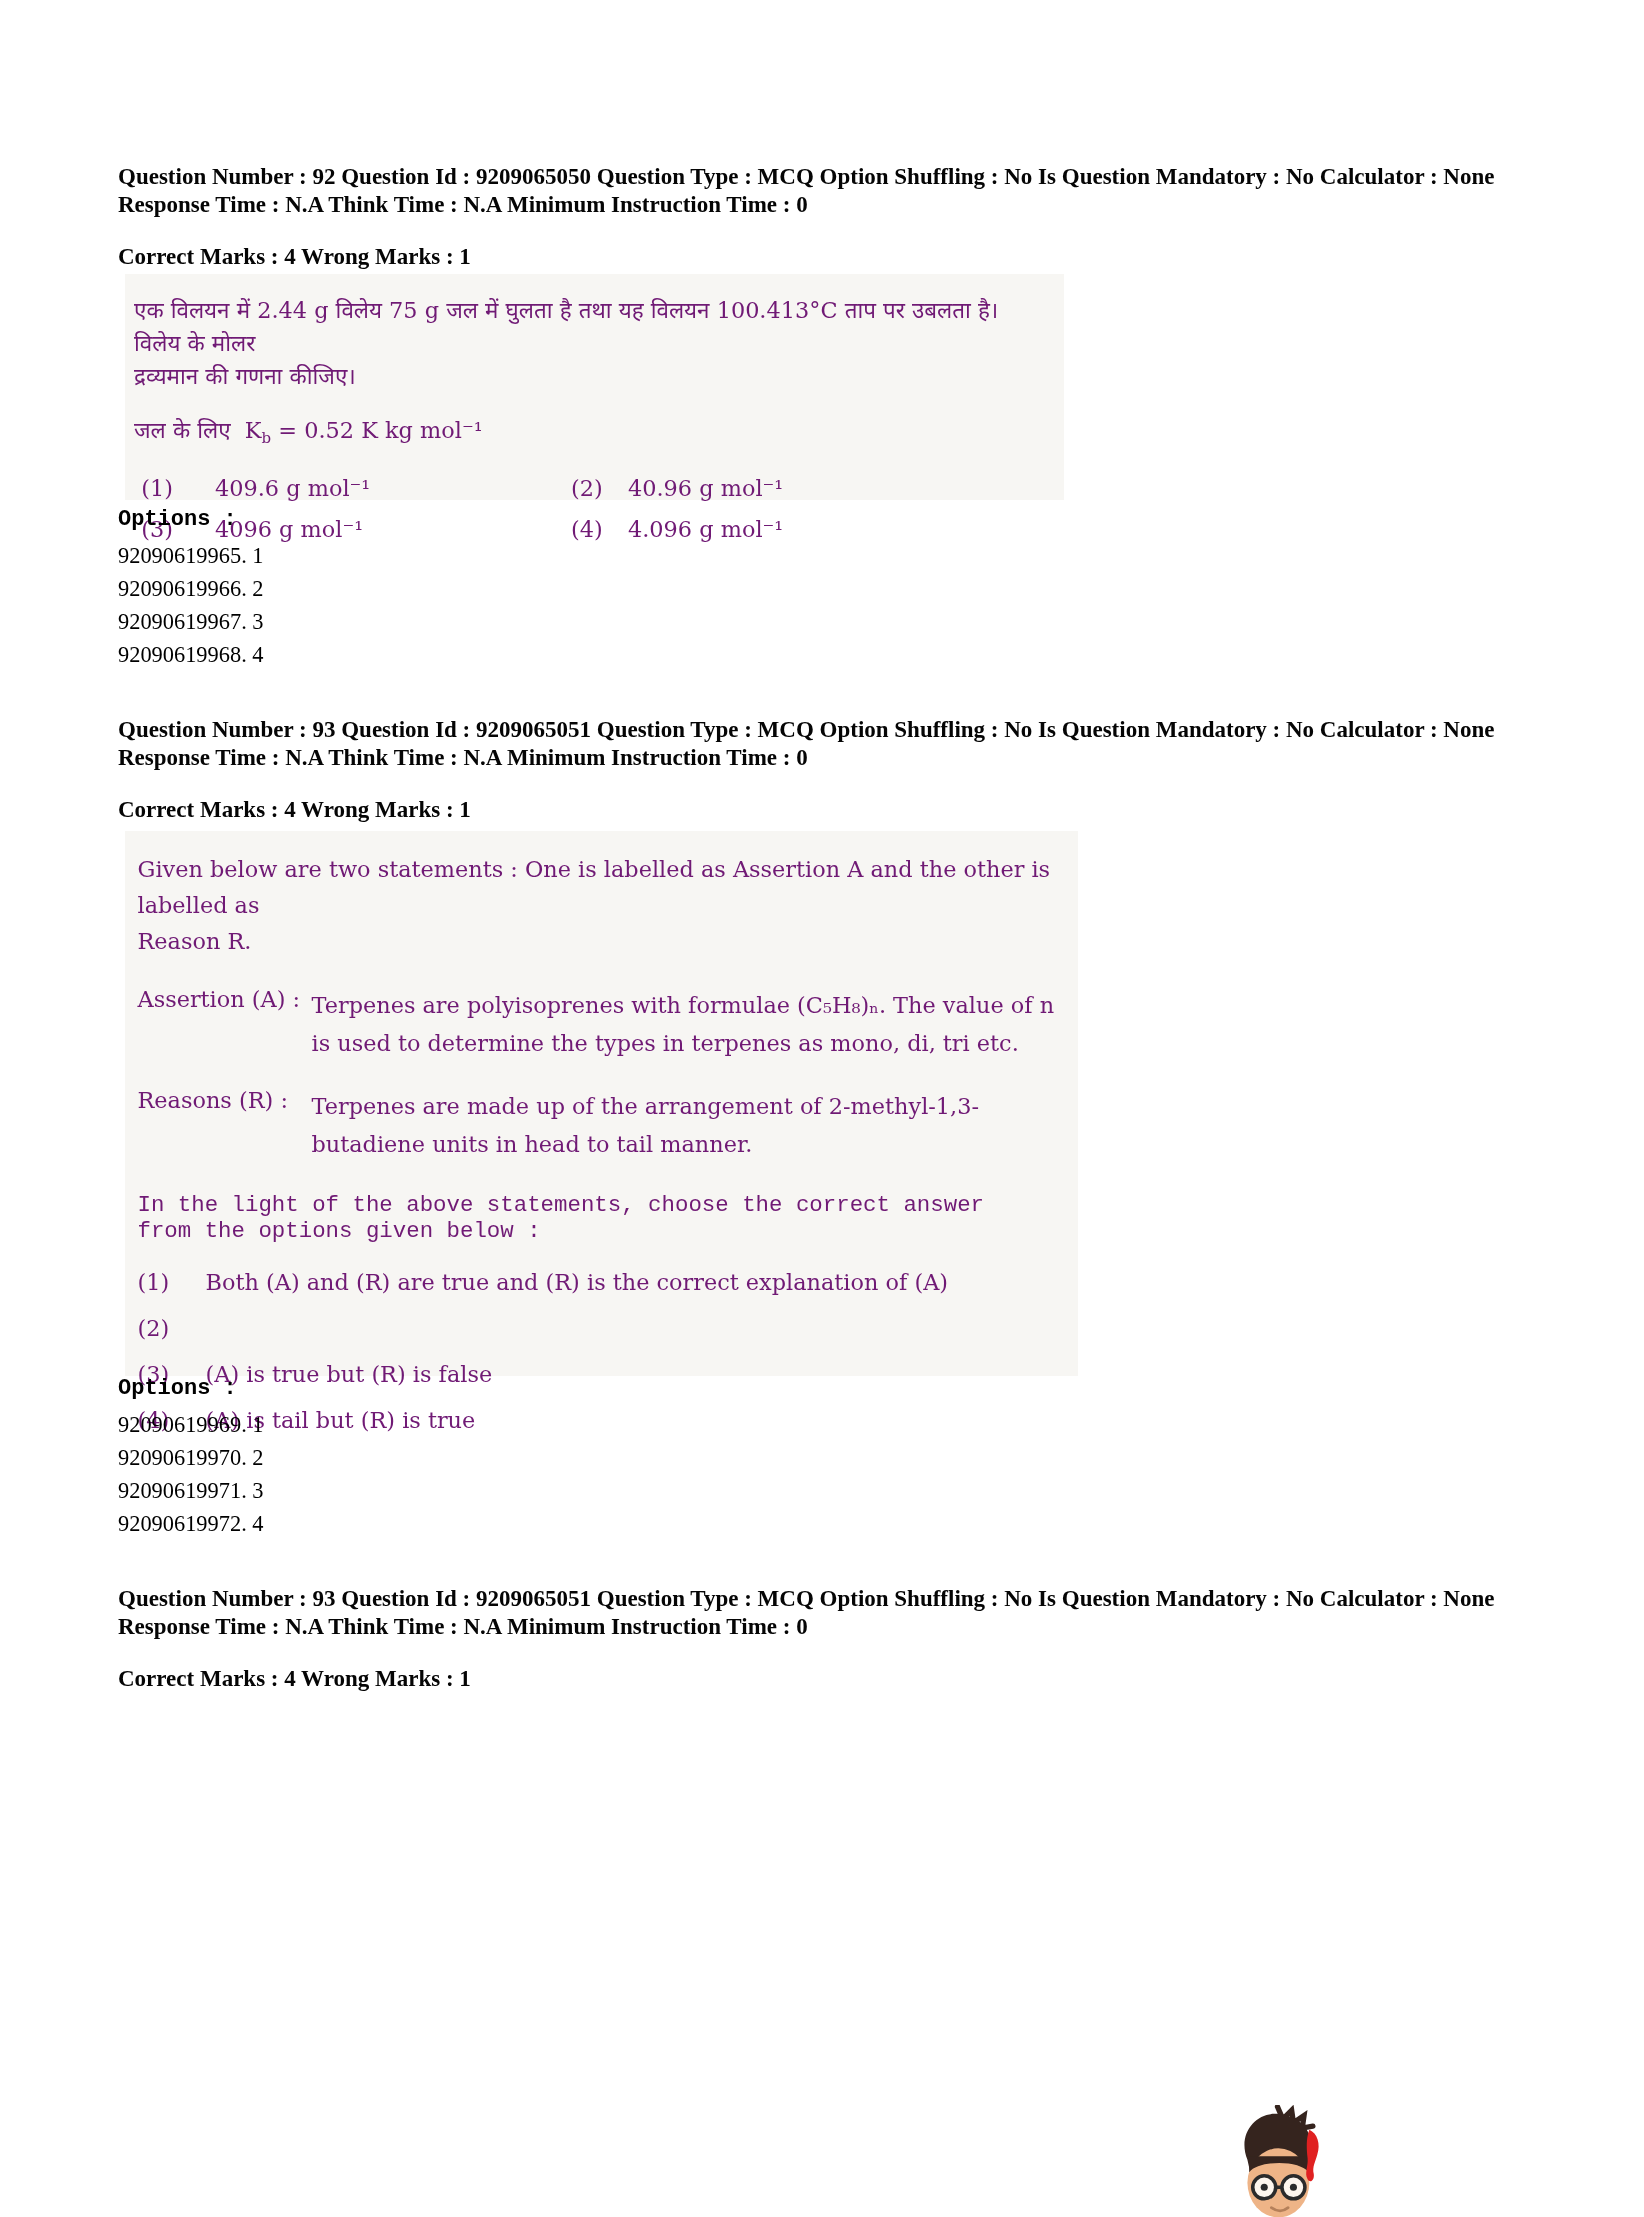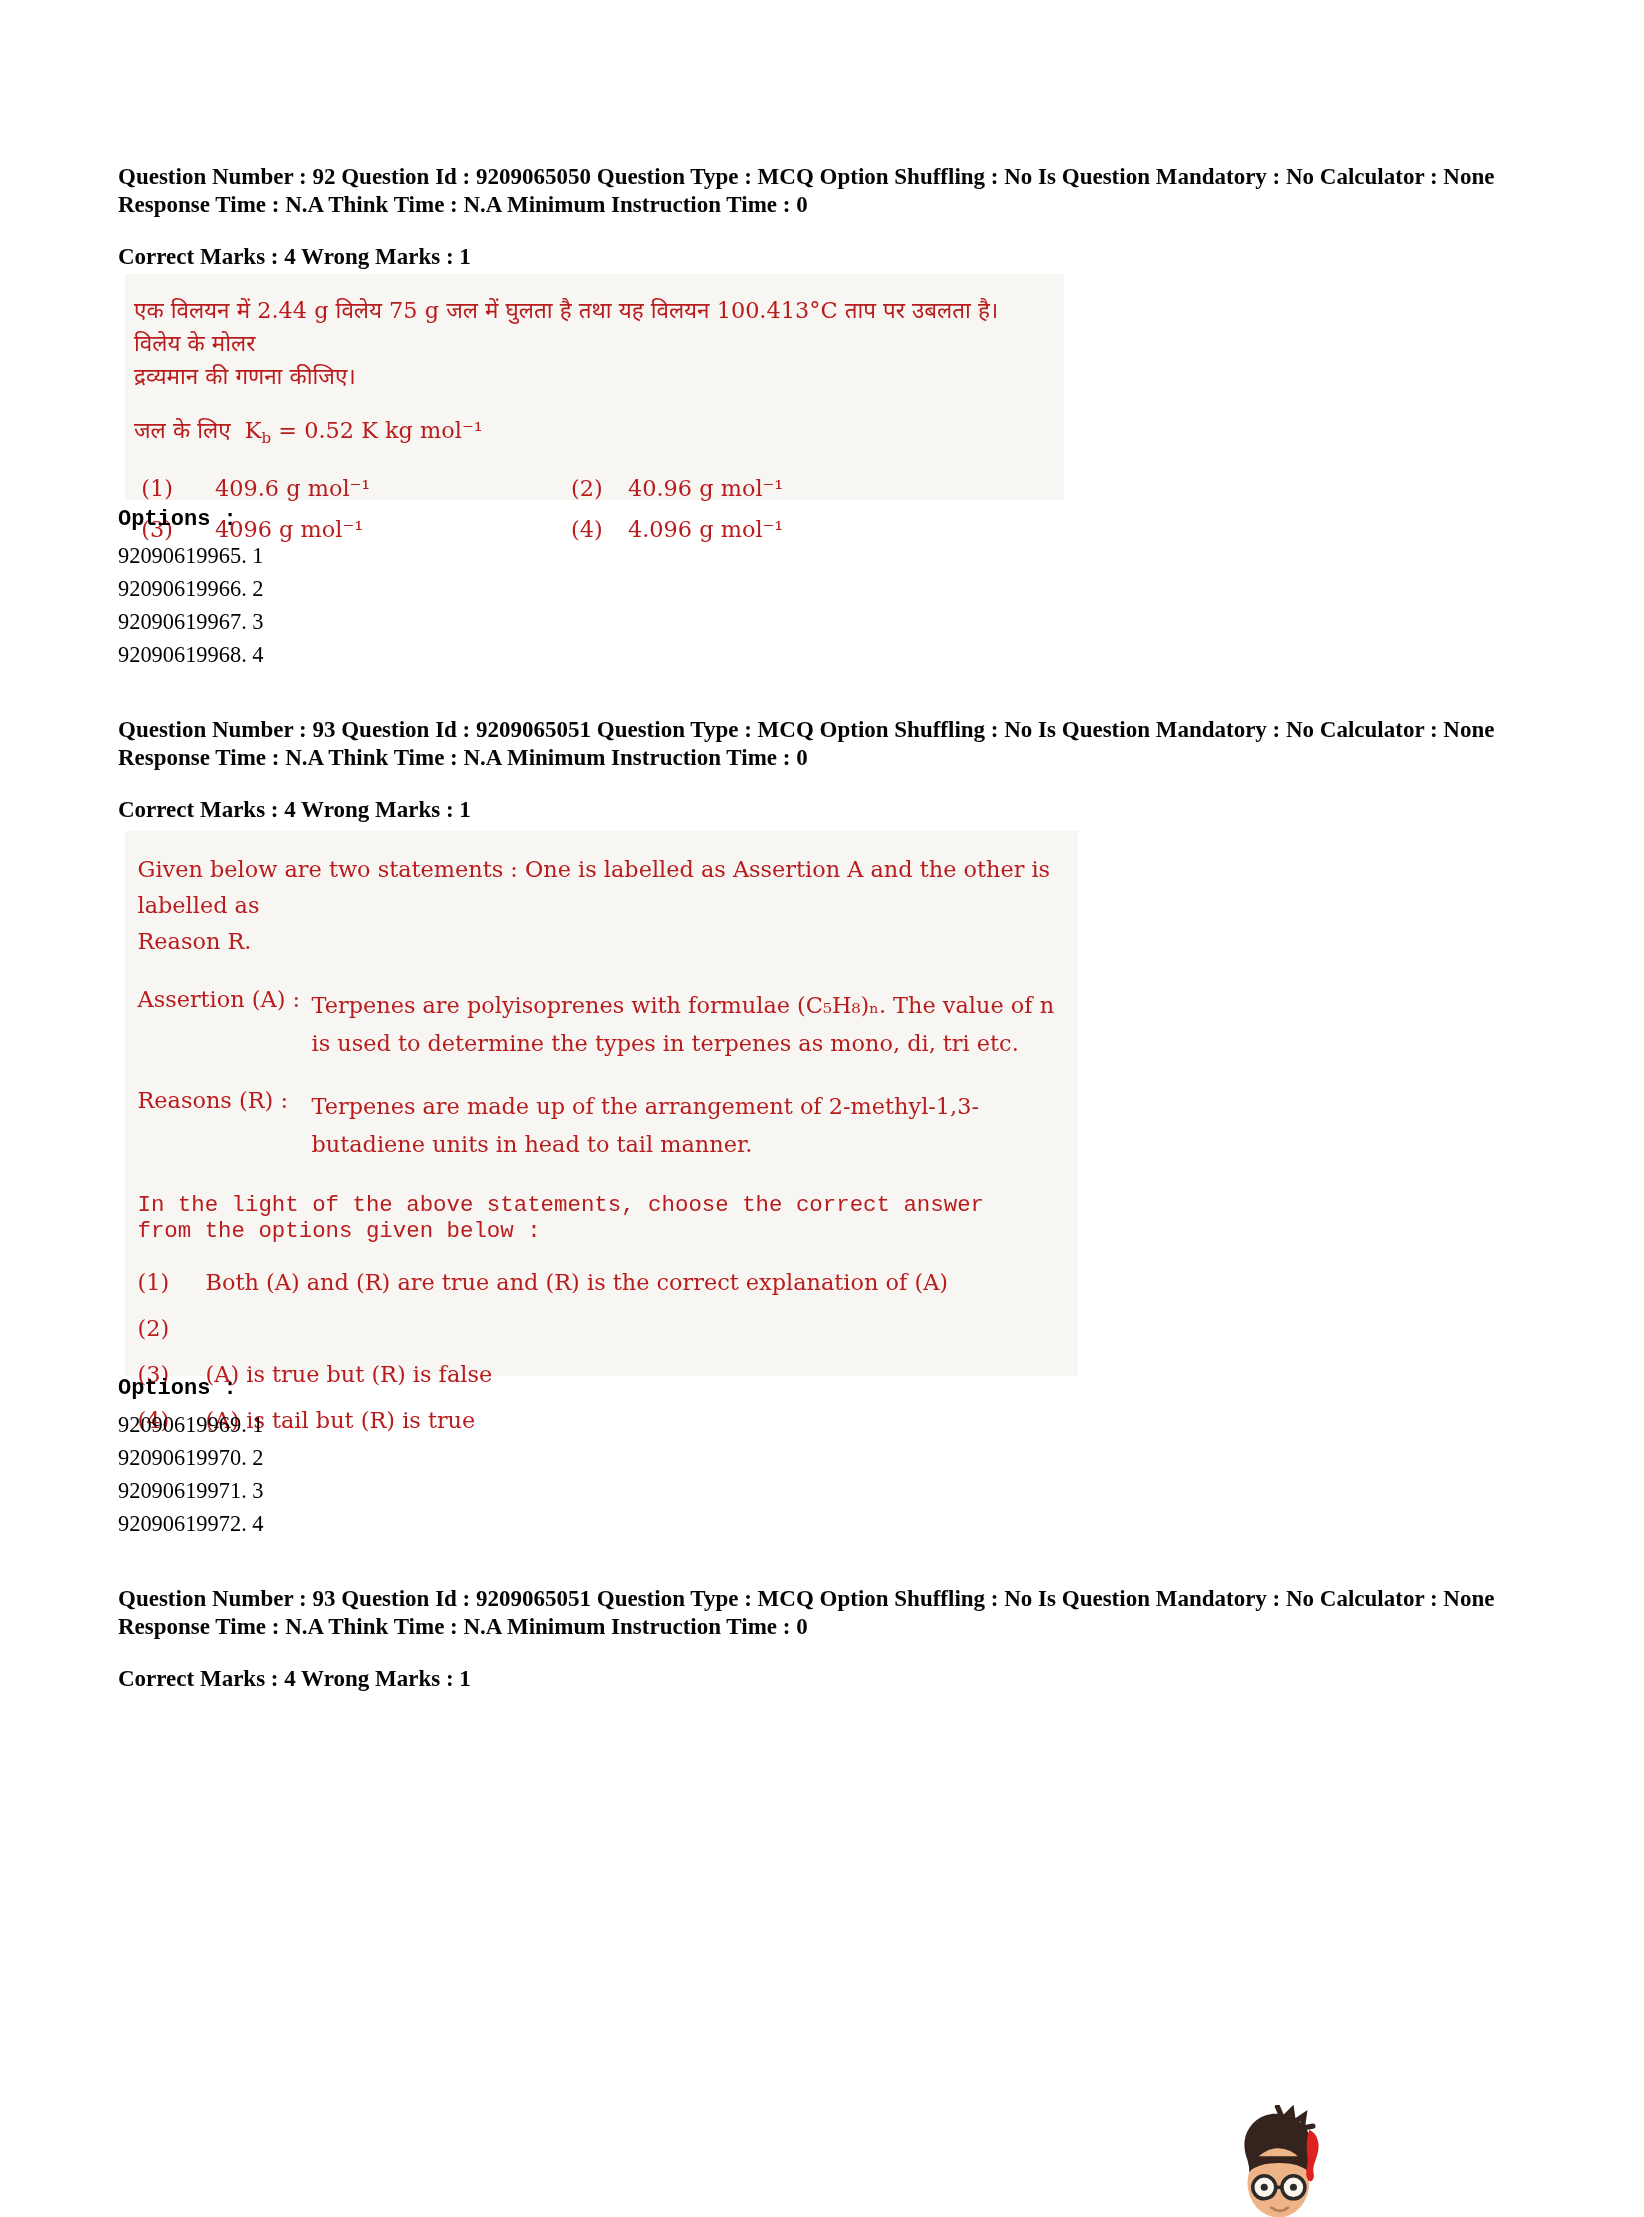--- a/index.html
+++ b/index.html
@@ -23,21 +23,21 @@
     line-height: 28px;
     color: #050505;
   }
   .marks-line { margin-top: 24px; }
 
   
   .scan-block {
     position: absolute;
     left: 125px;
     background: #f7f6f3;
-    color: #b91c1c;
+    color: #701a75;
     font-family: "DejaVu Serif", serif;
     font-size: 22.4px;
   }
   .q92-body {
     top: 274px;
     width: 939px;
     height: 226px;
     padding: 19.7px 14.3px 21.5px 9px;
   }
   .q92-body .stem { margin: 0; line-height: 33px; }

